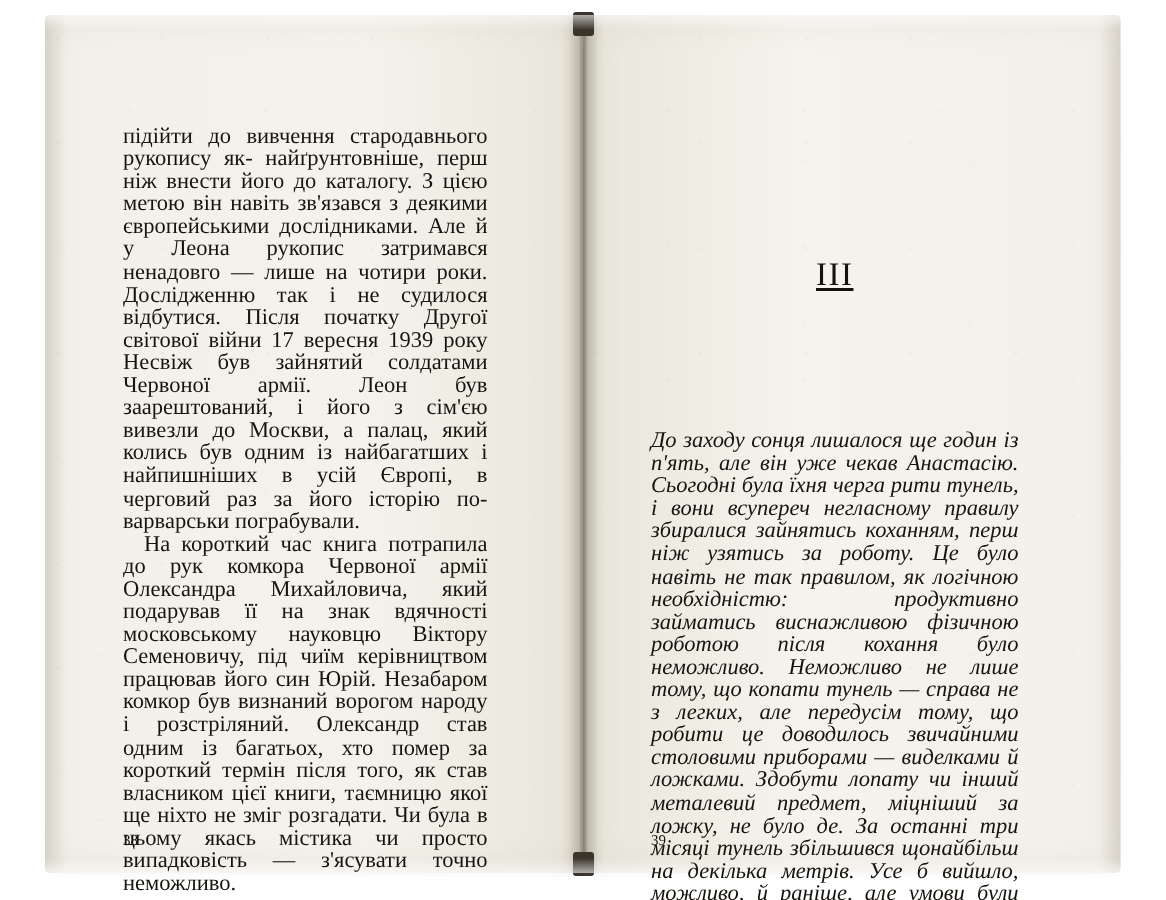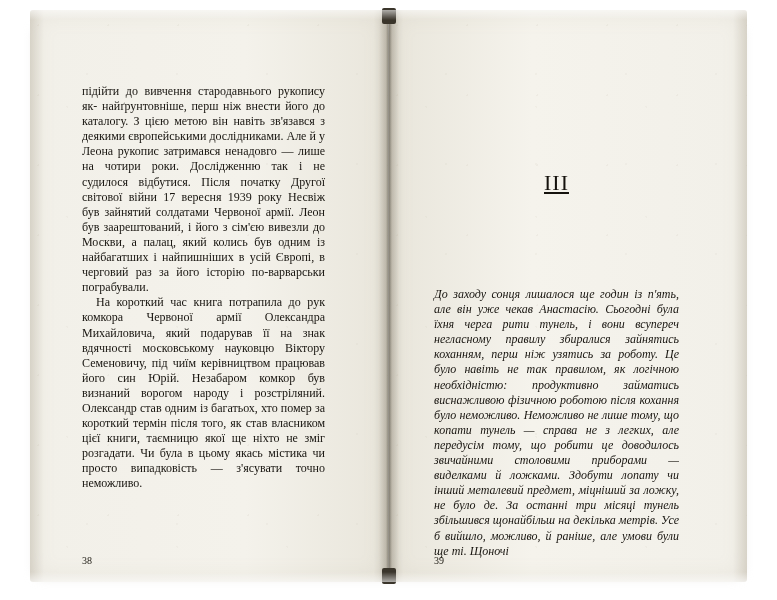--- a/index.html
+++ b/index.html
@@ -104,21 +104,21 @@
     width: 717px;
     height: 10px;
     background: linear-gradient(to bottom, rgba(255,255,255,0.6), rgba(205,200,186,0.0));
   }
   .edge-top { top: 0; }
   .edge-bottom { top: 562px; transform: scaleY(-1); }
 
   
   .textcol {
     position: absolute;
-    font-size: 12px;
+    font-size: 15px;
     line-height: 15.1px;
     color: #17140f;
     text-align: justify;
     text-justify: inter-word;
     hyphens: none;
   }
 
   .left-text {
     left: 52px;
     top: 74px;

